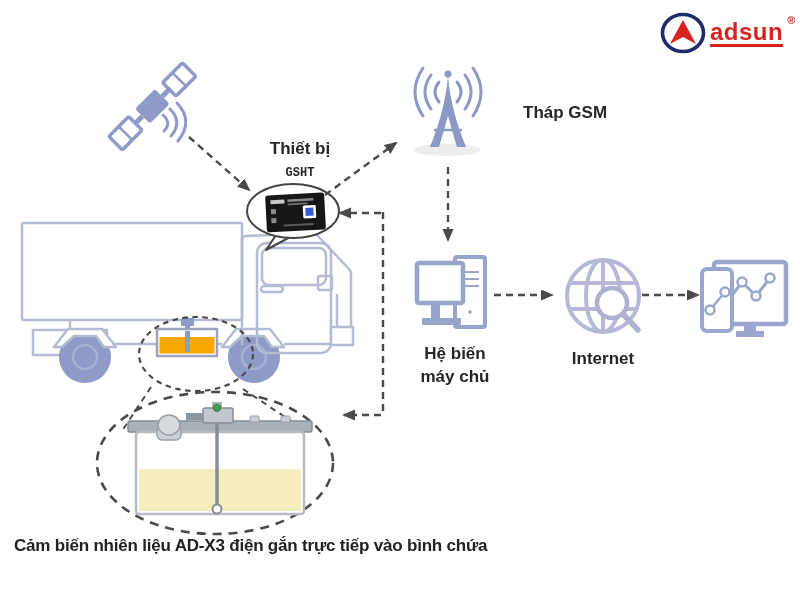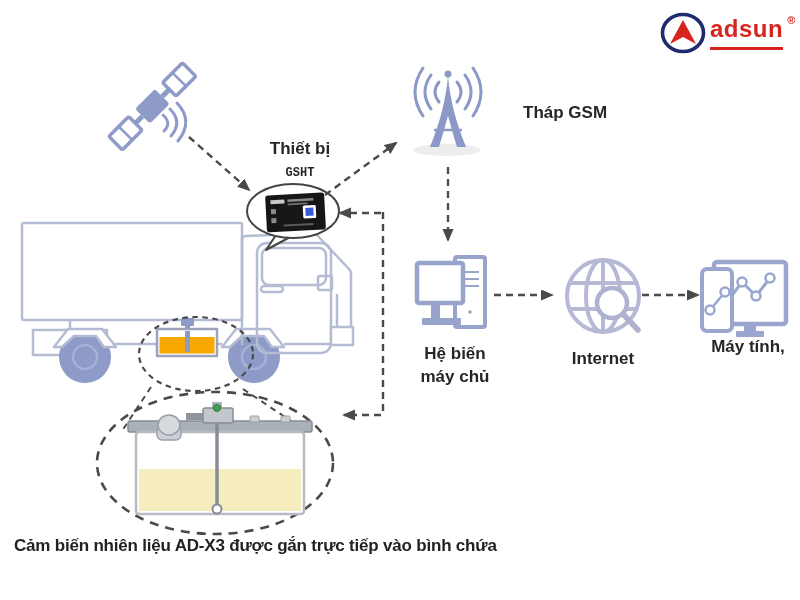--- a/index.html
+++ b/index.html
@@ -7,21 +7,21 @@
           font-family:"Liberation Sans","DejaVu Sans",sans-serif;}
   .gfx{position:absolute;left:0;top:0;}
   .lbl{position:absolute;font-weight:600;font-size:17px;color:#262626;text-align:center;
        line-height:23px;}
   .lbl .big{font-size:12px;line-height:27px;display:block;font-family:Liberation Mono, monospace;}
   .lbl span{display:block;}
   .caption{position:absolute;left:14px;top:536px;font-size:17px;font-weight:600;color:#222;
            white-space:nowrap;letter-spacing:-0.2px;}
   .logo{position:absolute;left:660px;top:12px;display:flex;align-items:center;gap:4px;}
   .logo-text{color:#d6251f;font-size:24px;font-weight:bold;line-height:1.0;
-             border-bottom:3px solid #d6251f;padding-bottom:6px;letter-spacing:0.5px;}
+             border-bottom:3px solid #d6251f;padding-bottom:0;letter-spacing:0.5px;}
   .logo-reg{color:#d6251f;font-size:11px;font-weight:bold;align-self:flex-start;margin-top:2px;}
 </style>
 </head>
 <body>
 
 <div class="canvas">
 
   <svg class="gfx" width="800" height="600" viewBox="0 0 800 600">
     <defs>
       <marker id="ah" markerWidth="16" markerHeight="13" refX="11" refY="5.5" orient="auto" markerUnits="userSpaceOnUse">
@@ -211,18 +211,17 @@
   <div class="lbl" style="left:403px;top:342px;width:104px;">
     <span>Hệ biến</span>
     <span>máy chủ</span>
   </div>
 
   <div class="lbl" style="left:558px;top:347px;width:90px;">
     <span>Internet</span>
   </div>
 
   <div class="lbl" style="left:698px;top:335px;width:100px;">
-    <span>Máy tính,</span>
-  </div>
-
-  <div class="caption">Cảm biến nhiên liệu AD-X3 được gắn trực tiếp vào bình chứa</div>
+  </div>
+
+  <div class="caption">Cảm biến nhiên liệu AD-X3 điện gắn trực tiếp vào bình chứa</div>
 
 </div>
 
 </body></html>

